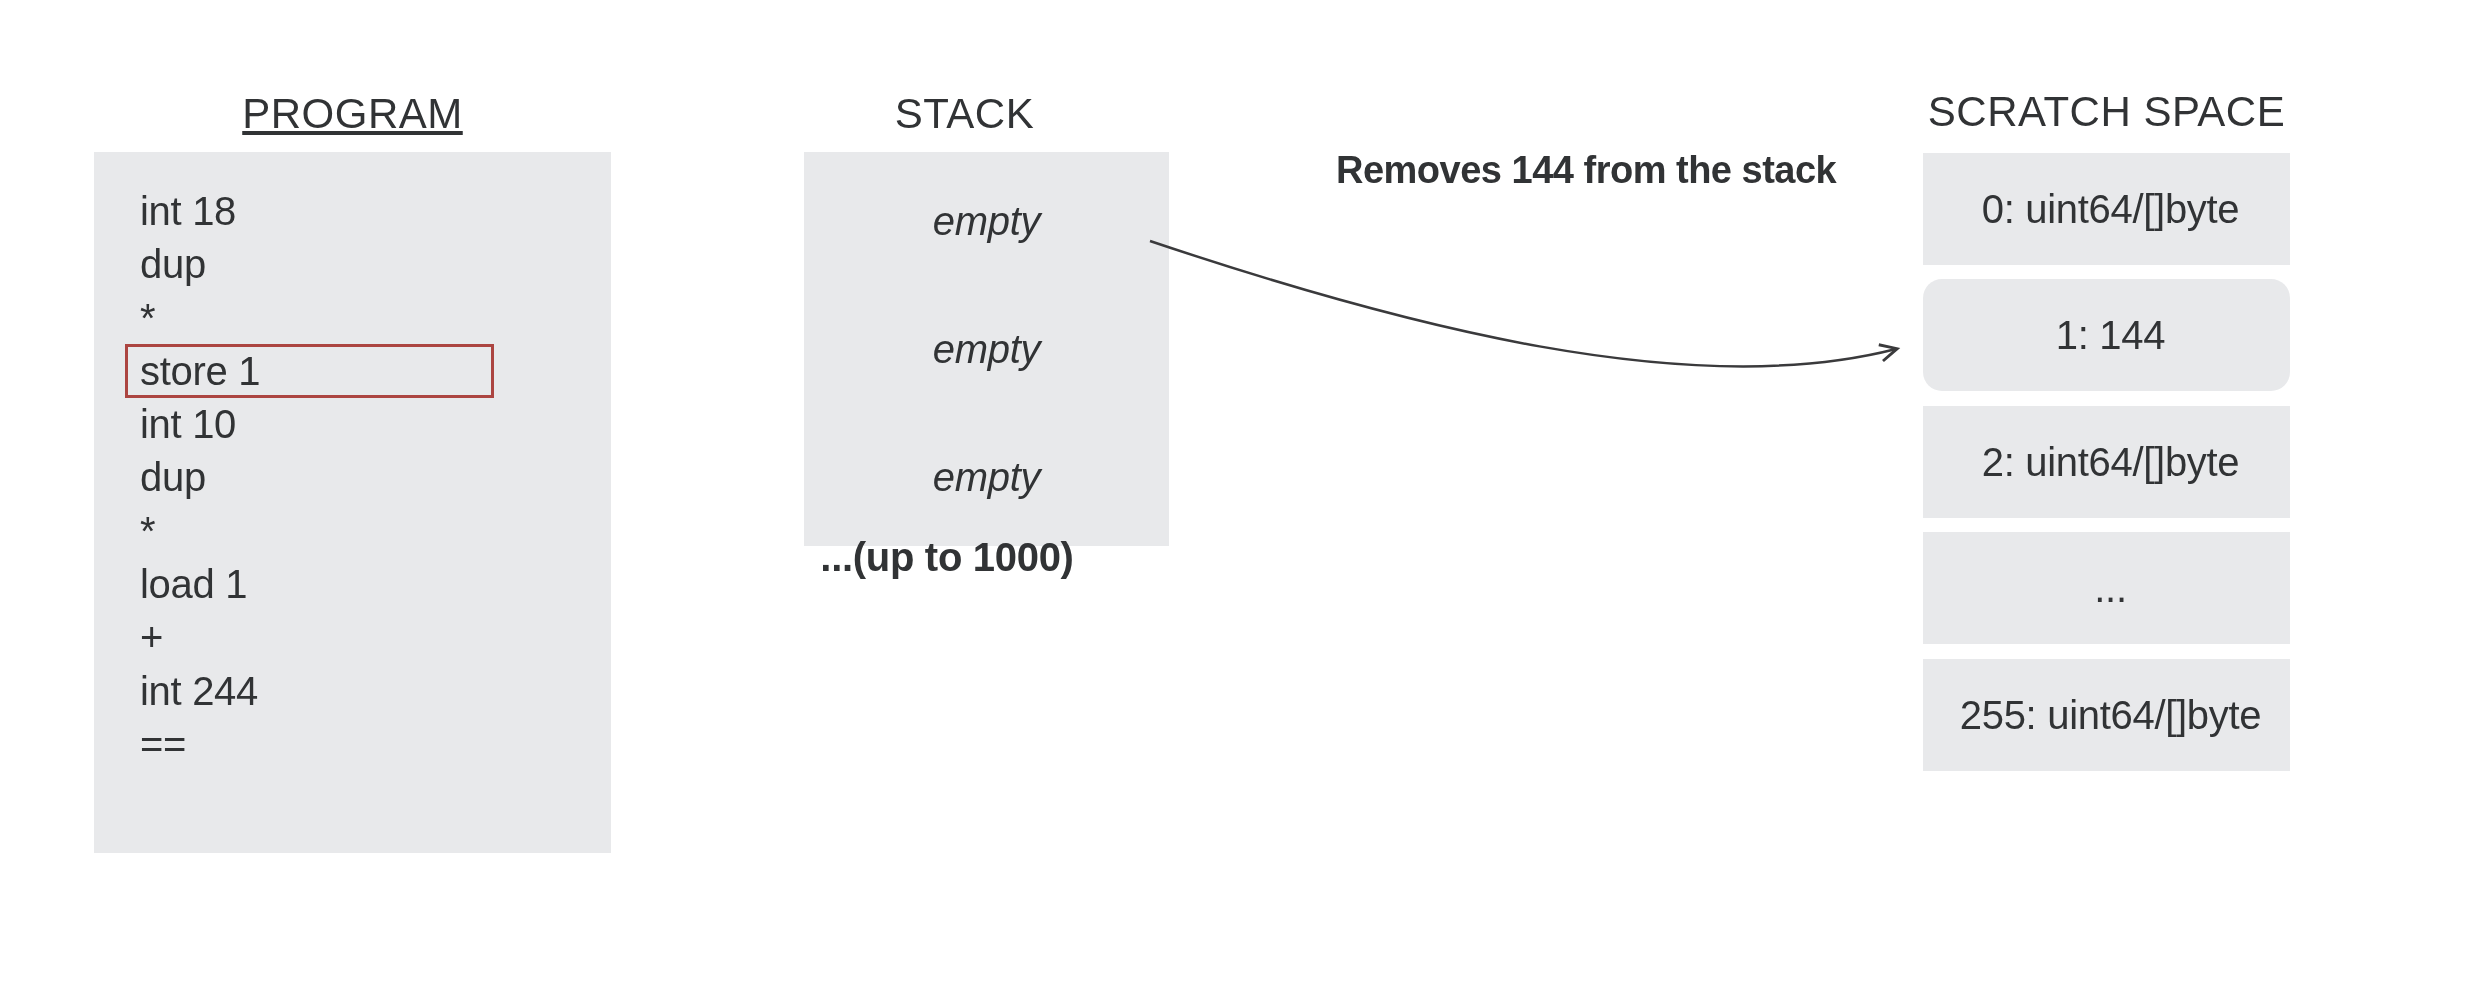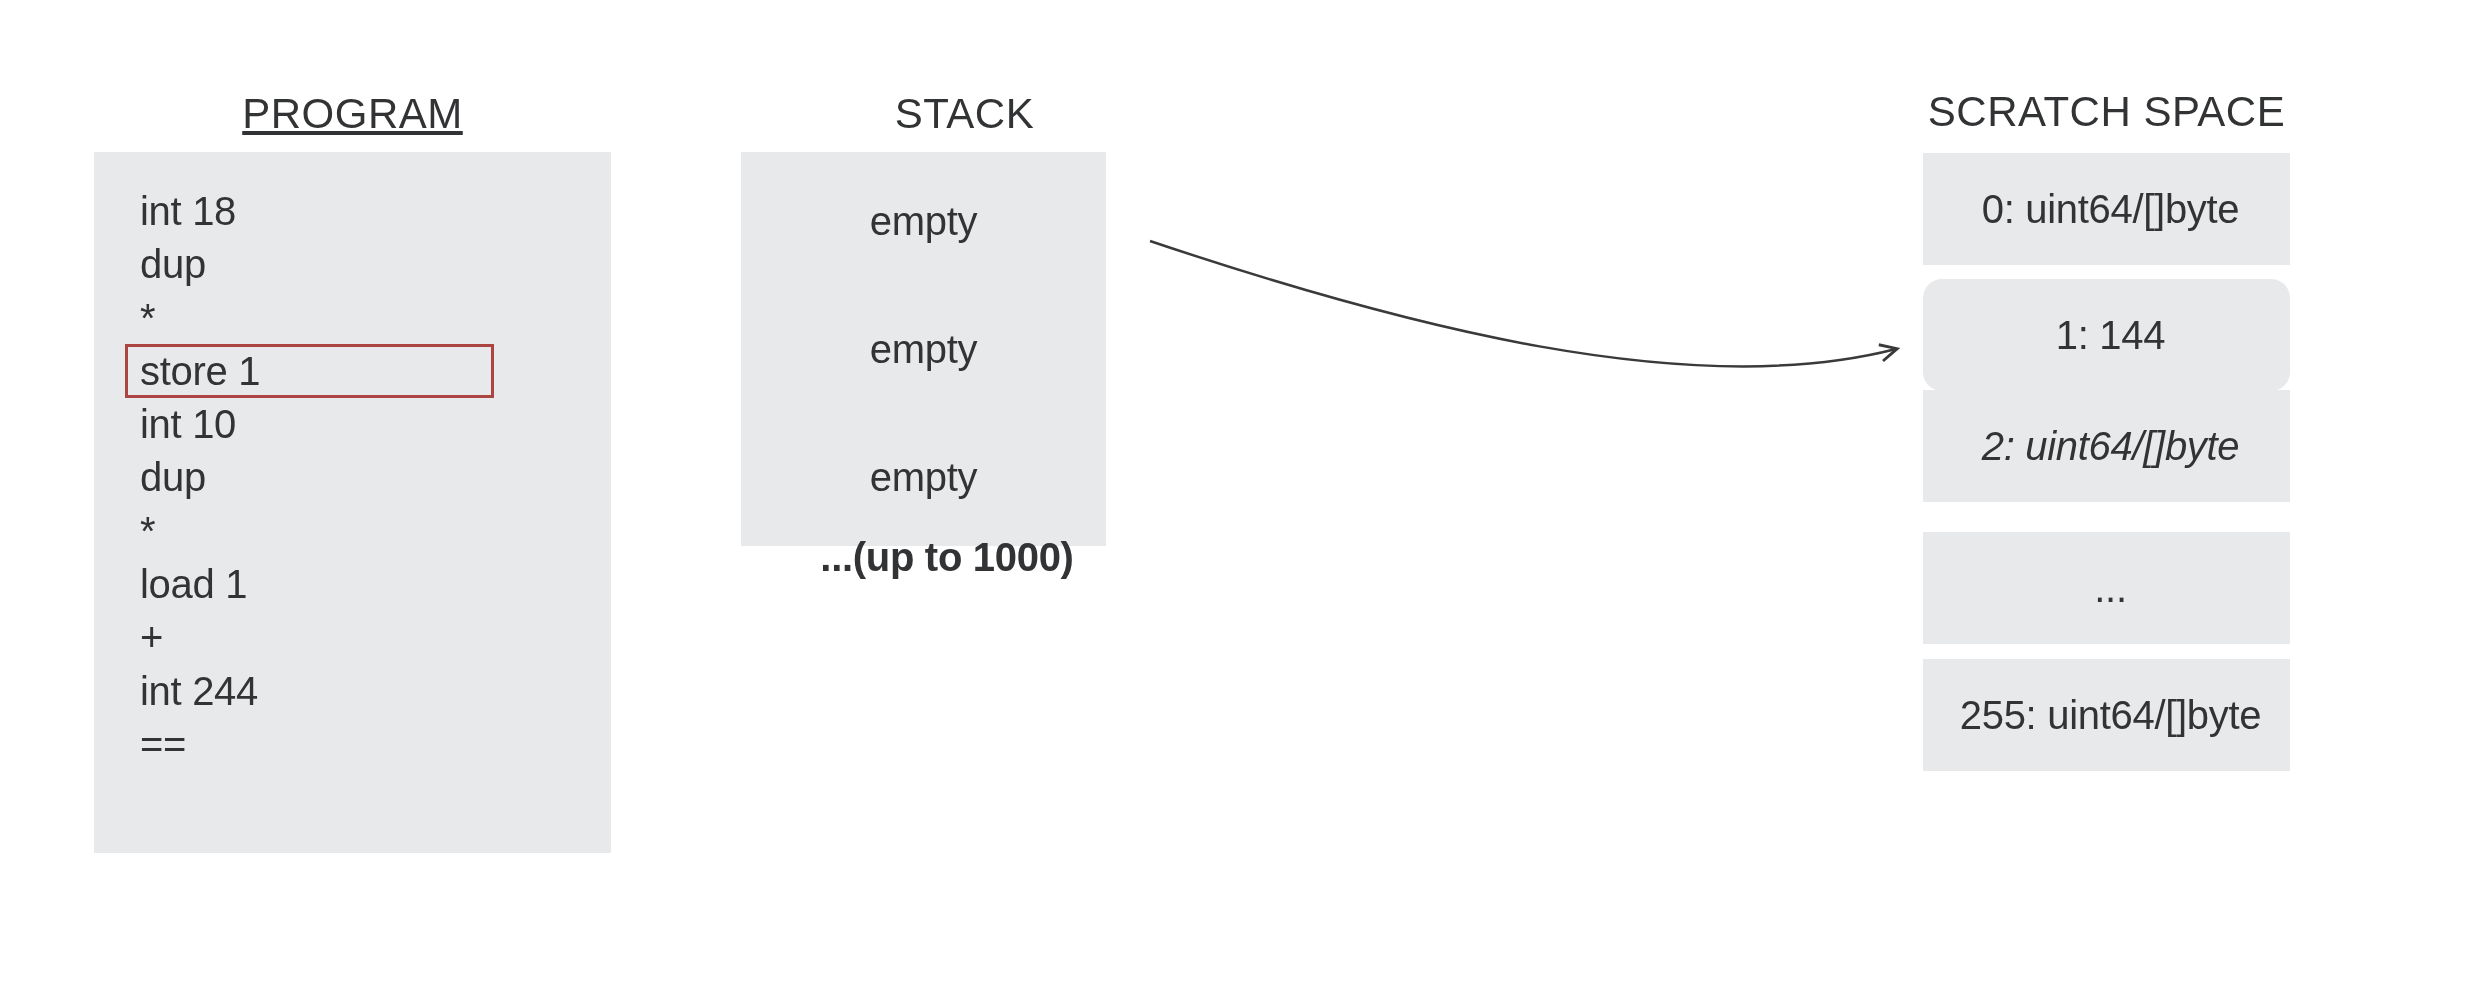--- a/index.html
+++ b/index.html
@@ -53,21 +53,21 @@
   }
   #highlight-box{
     position:absolute;
     left:125px;top:344px;
     width:369px;height:54px;
     border:3px solid var(--highlight-border);
     background:transparent;
     pointer-events:none;
   }
   
-  .stack-slot{left:741px;width:365px;height:138px;}
+  .stack-slot{left:804px;width:365px;height:138px;font-style:italic;}
   #stack-slot-0{top:152px;}
   #stack-slot-1{top:280px;}
   #stack-slot-2{top:408px;}
   #stack-note{
     position:absolute;
     left:747px;top:530px;width:400px;
     text-align:center;
     font-size:40px;
     font-weight:600;
     letter-spacing:-.3px;
@@ -81,21 +81,21 @@
     font-size:38px;
     font-weight:600;
     letter-spacing:-.5px;
     line-height:45px;
     white-space:nowrap;
   }
   
   .scratch-slot{left:1923px;width:367px;height:112px;padding-left:8px;}
   #scratch-slot-0{top:153px;}
   #scratch-slot-1{top:279px;border-radius:19px;}
-  #scratch-slot-2{top:390px;font-style:italic;}
+  #scratch-slot-2{top:406px;}
   #scratch-slot-3{top:532px;}
   #scratch-slot-4{top:659px;}
   #program-title{left:94px;width:517px;text-decoration:underline;}
   #stack-title{left:782px;width:365px;}
   #scratch-title{left:1923px;width:367px;top:87px;}
   #arrow-layer{
     position:absolute;
     left:0;top:0;width:2468px;height:1004px;
     pointer-events:none;
   }
@@ -124,20 +124,21 @@
   </div>
 <div class="slot stack-slot" id="stack-slot-1">
     <span>empty</span>
   </div>
 <div class="slot stack-slot" id="stack-slot-2">
     <span>empty</span>
   </div>
 <div id="stack-note">...(up to 1000)</div>
 
 <div id="annotation">
+    <div>Removes 144 from the stack</div>
   </div>
 
 <svg id="arrow-layer" viewBox="0 0 2468 1004" xmlns="http://www.w3.org/2000/svg">
   <defs>
     <marker id="arrowhead" markerWidth="24" markerHeight="24" viewBox="0 0 10 10" refX="8" refY="5" orient="auto" markerUnits="userSpaceOnUse">
       <path class="head" d="M1.5,1.5 L8.5,5 L1.5,8.5"></path>
     </marker>
   </defs>
   <path d="M 1150 241 C 1400 325, 1690 402, 1896 349" marker-end="url(#arrowhead)"></path>
 </svg>

